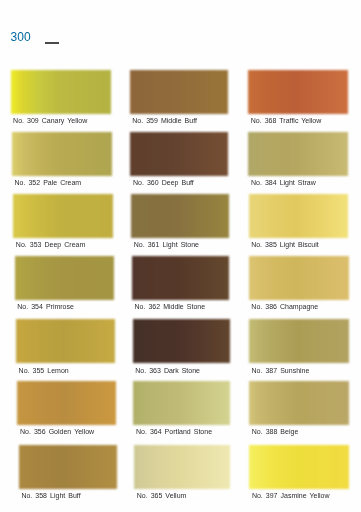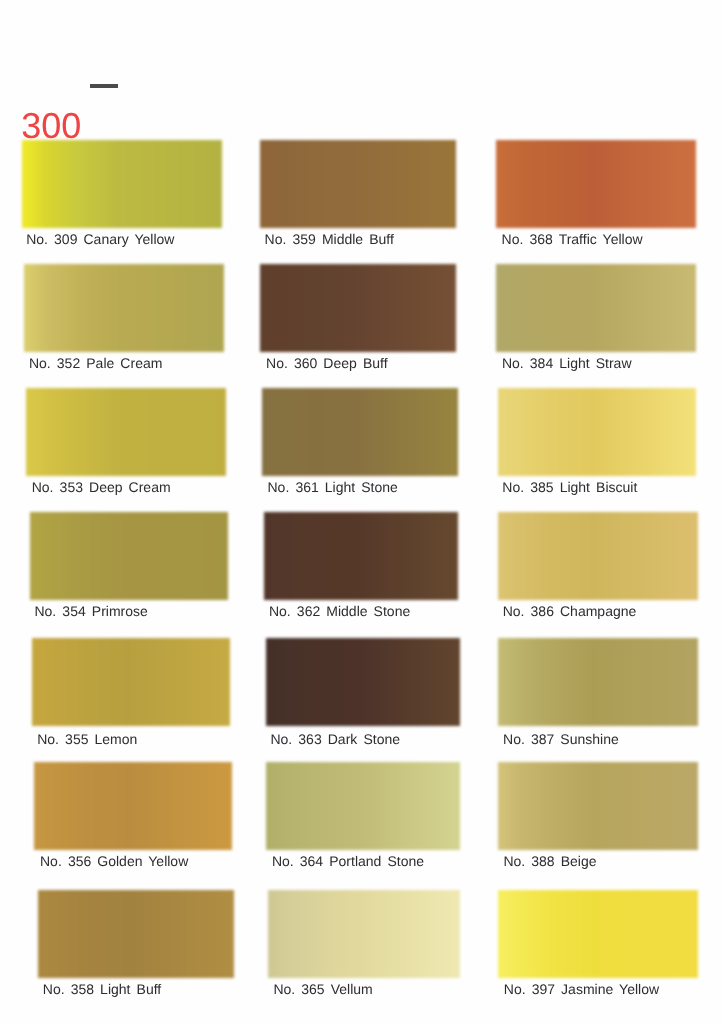--- a/index.html
+++ b/index.html
@@ -28,24 +28,24 @@
     font-size: 18px;
     line-height: 18px;
     word-spacing: 3.7px;
     color: #343437;
     white-space: nowrap;
     filter: blur(0.3px);
   }
   .page-subtitle {
     position: absolute;
     left: 10.6px;
-    top: 54px;
-    font-size: 18px;
+    top: 28px;
+    font-size: 12px;
     line-height: 18px;
-    color: #ef4444;
+    color: #0369a1;
     white-space: nowrap;
     filter: blur(0.3px);
   }
   .series-dash {
     position: absolute;
     left: 44.5px;
     top: 41.8px;
     width: 14.6px;
     height: 1.9px;
     background: #4a4a4c;

